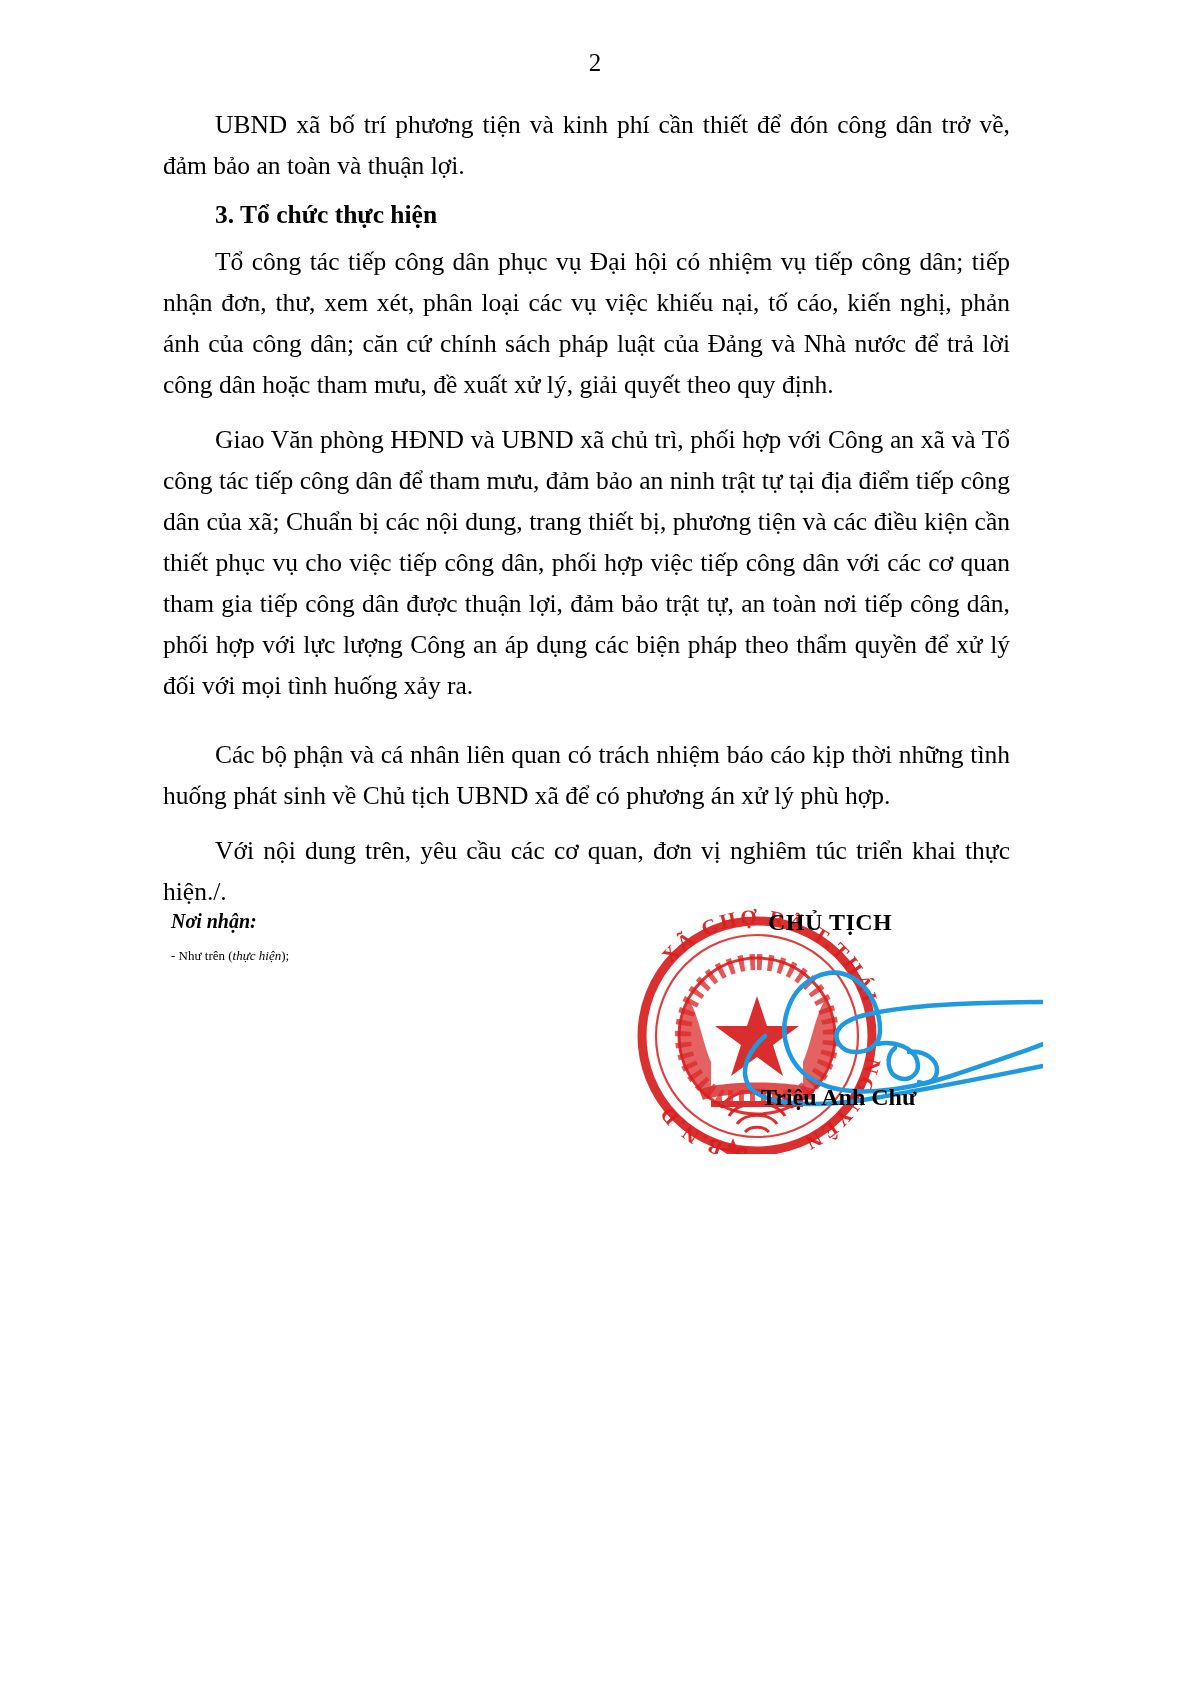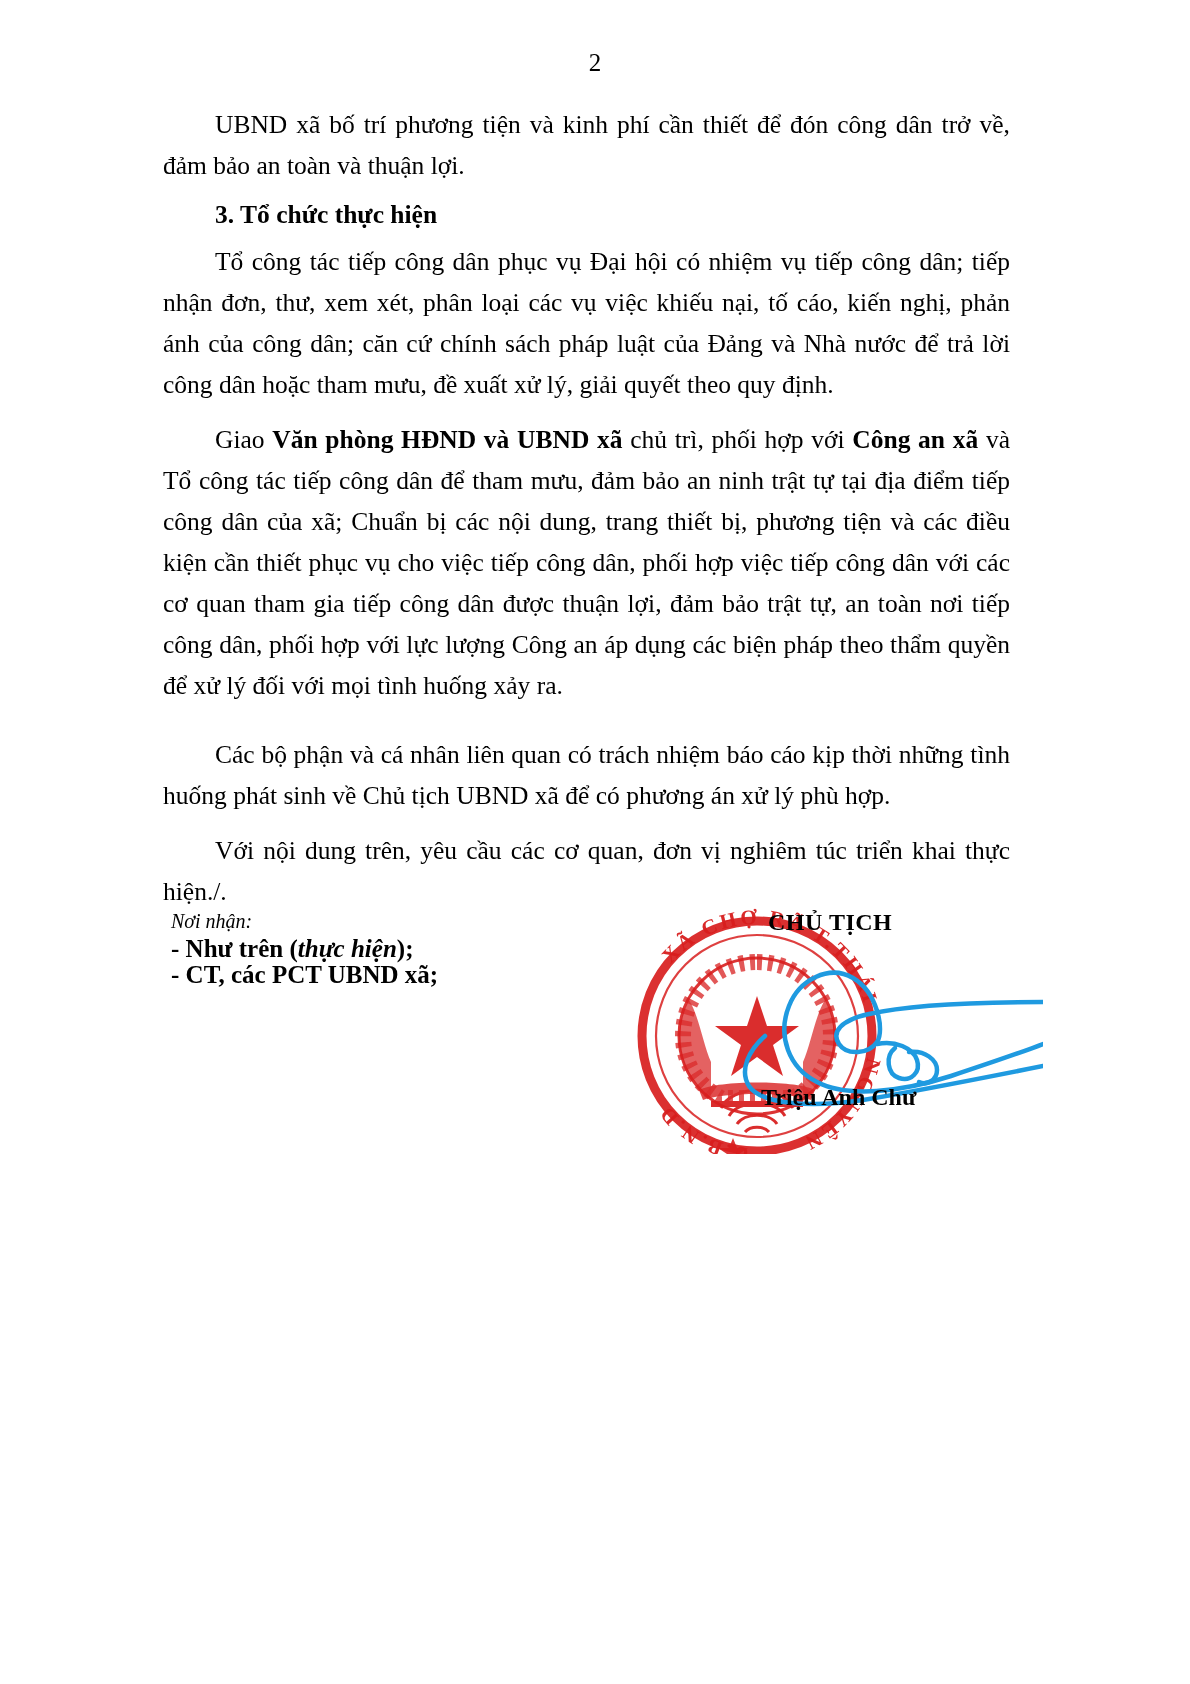--- a/index.html
+++ b/index.html
@@ -47,48 +47,47 @@
   }
   h3.heading {
     margin: 8px 0 6px 0;
     font-size: 25.5px;
     line-height: 41px;
     font-weight: bold;
     text-indent: 52px;
     text-align: left;
   }
   .gap-md { height: 14px; }
-  b.strong { font-weight: bold; }
+  b.strong { font-weight: normal; }
 
   
   .sig-area {
     position: absolute;
     left: 163px;
     top: 900px;
     width: 880px;
     height: 260px;
   }
   .recipients {
     position: absolute;
     left: 8px;
     top: 8px;
     width: 380px;
   }
   .recipients-title {
     font-size: 20px;
-    font-weight: normal;
+    font-weight: bold;
     font-style: italic;
     line-height: 27px;
-    margin-bottom: 1px;
+    margin-bottom: 8px;
   }
   .recipient-item {
-    font-size: 25px;
+    font-size: 13px;
     line-height: 26px;
     white-space: nowrap;
-    font-weight: bold;
   }
   .recipient-item i { font-style: italic; }
 
   .signature-col {
     position: absolute;
     left: 430px;
     top: 0px;
     width: 440px;
     height: 250px;
   }
@@ -159,21 +158,20 @@
 
     <p class="para last-line-left">Với nội dung trên, yêu cầu các cơ quan, đơn vị nghiêm túc triển khai thực hiện./.</p>
 
   </div>
 
   <div class="sig-area">
 
     <div class="recipients">
       <div class="recipients-title">Nơi nhận:</div>
       <div class="recipient-item"><span>- Như trên (</span><i>thực hiện</i><span>);</span></div>
-      <div class="recipient-item"><span>- CT, các PCT UBND xã;</span></div>
     </div>
 
     <div class="signature-col">
 
       <div class="sig-title">CHỦ TỊCH</div>
 
       <div class="stamp-wrap">
         <svg viewBox="0 0 340 250" width="340" height="250">
           <defs>
             <path id="arcTop" d="M 30 132 A 112 112 0 0 1 254 132" fill="none"></path>

